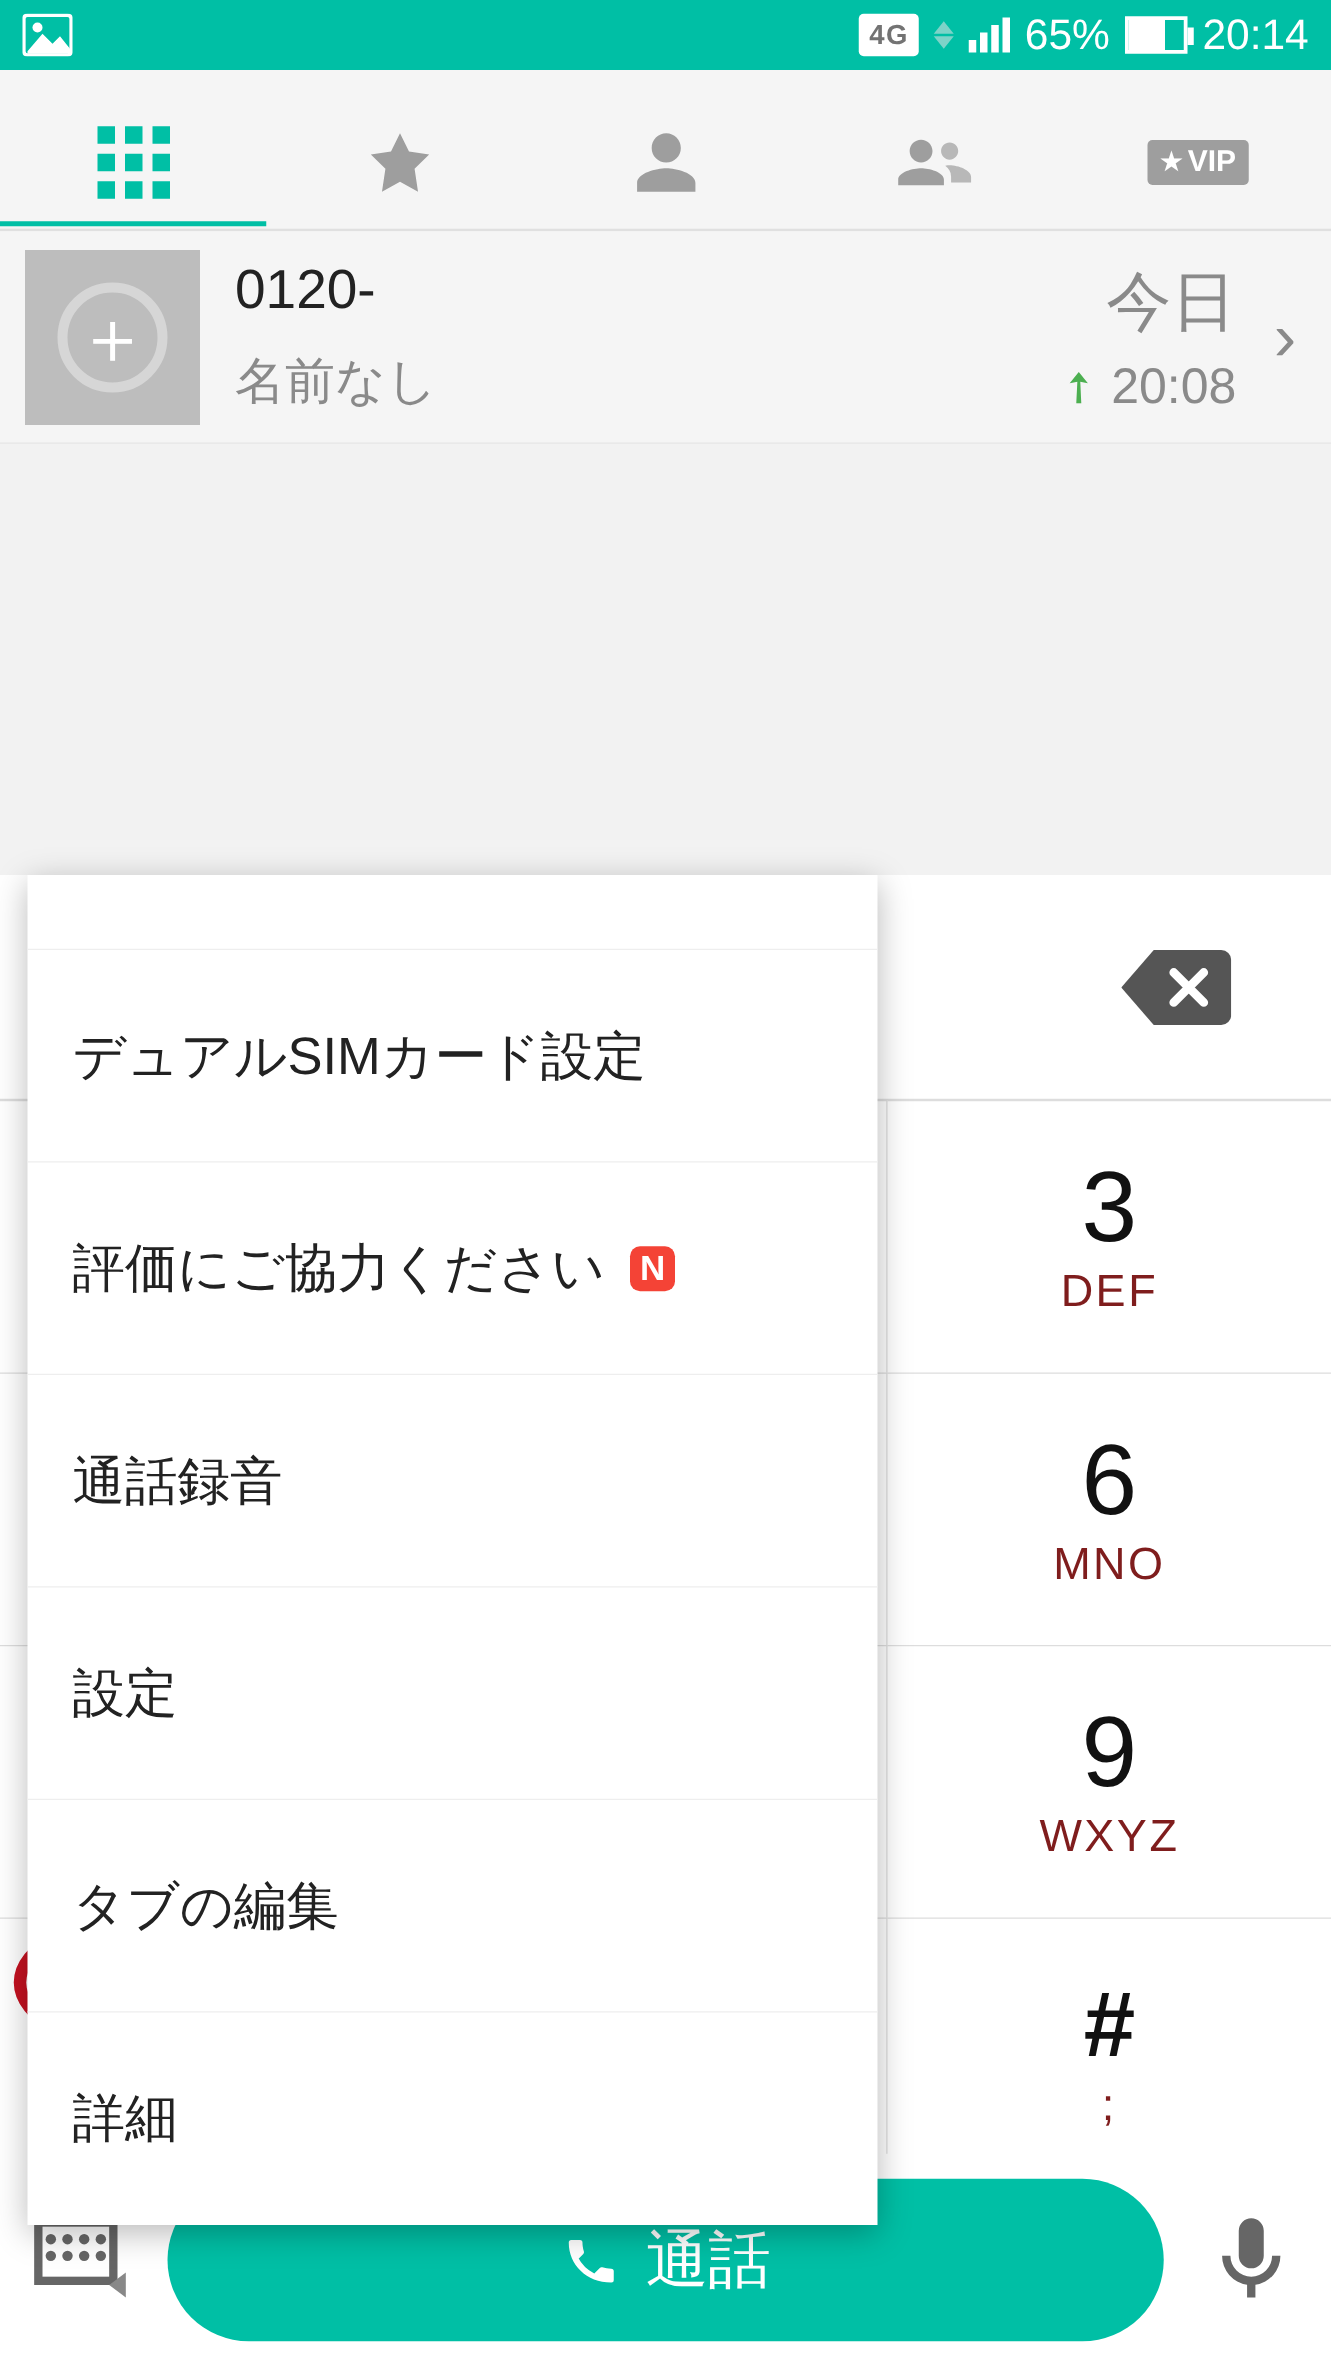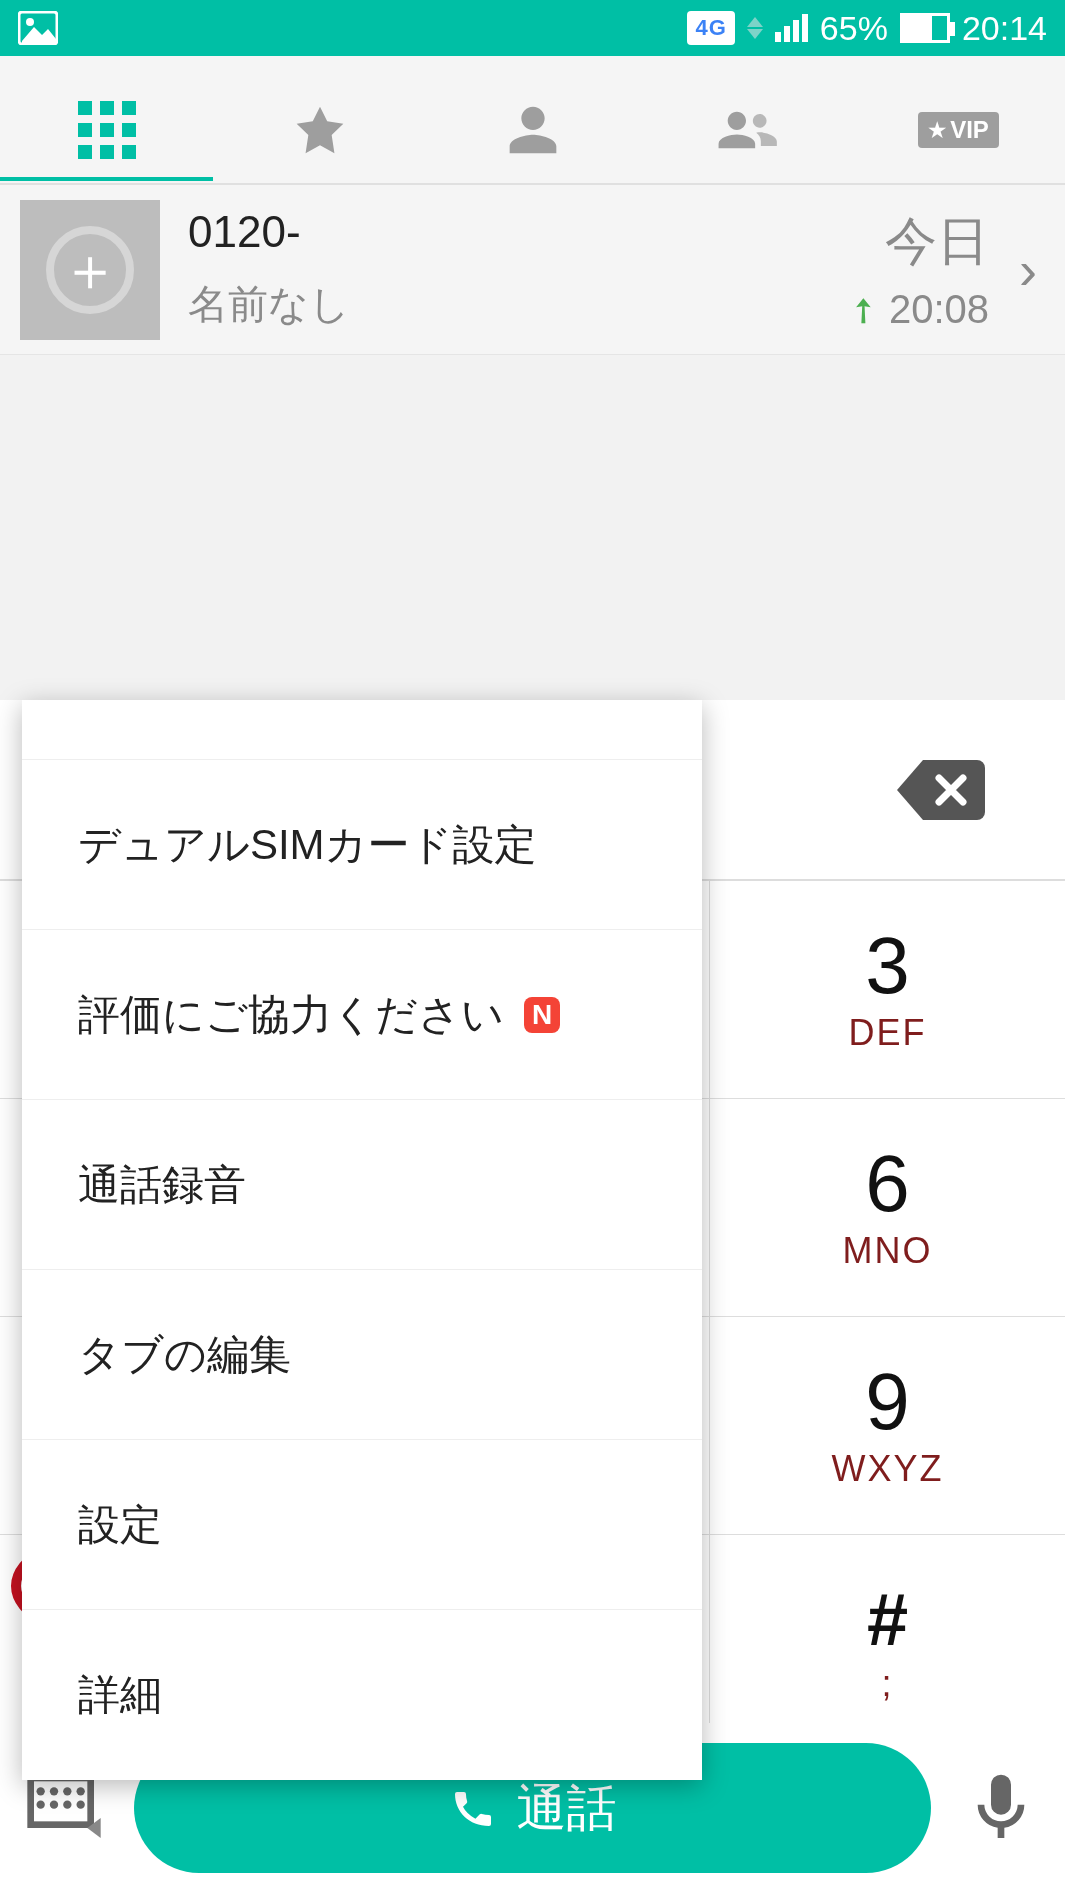--- a/index.html
+++ b/index.html
@@ -19,21 +19,21 @@
     align-items: center;
     justify-content: space-between;
     padding: 0 18px;
     color: #fff;
     font-size: 34px;
     font-weight: 400;
   }
   .status-left { display:flex; align-items:center; }
   .status-right { display:flex; align-items:center; gap:12px; }
   .sig-4g {
-    background:#fff; color:#3b82f6; font-weight:700; font-size:22px;
+    background:#fff; color:#737373; font-weight:700; font-size:22px;
     padding:4px 8px; border-radius:4px; letter-spacing:1px;
   }
   .bars { display:flex; align-items:flex-end; gap:3px; }
   .bars span { width:6px; background:#fff; display:block; }
   .bars span:nth-child(1){height:10px;} .bars span:nth-child(2){height:16px;}
   .bars span:nth-child(3){height:22px;} .bars span:nth-child(4){height:28px;}
   .batt { width:50px; height:30px; border:3px solid #fff; position:relative; }
   .batt::after{content:'';position:absolute;right:-8px;top:6px;width:5px;height:14px;background:#fff;}
   .batt .fill{height:100%;background:#fff;}
   .updown { display:flex;flex-direction:column;gap:2px;align-items:center;}
@@ -92,21 +92,21 @@
   .bottom-bar{position:absolute;bottom:0;left:0;right:0;height:170px;display:flex;align-items:center;padding:0 24px;gap:30px;background:#fff;}
   .kbd-icon{width:80px;}
   .mic-icon{width:80px;}
   .call-btn{flex:1;height:130px;background:#00bfa5;border-radius:70px;display:flex;align-items:center;justify-content:center;gap:20px;color:#fff;font-size:50px;font-weight:500;}
 
   
   .popup {
     position:absolute; left:22px; top:700px; width:680px; background:#fff;
     box-shadow:0 6px 25px rgba(0,0,0,0.28); z-index:50;
   }
-  .popup-item{height:170px;display:flex;align-items:center;padding:0 56px;font-size:42px;color:#222;border-bottom:1px solid #eee;}
+  .popup-item{height:170px;display:flex;align-items:center;padding:0 36px;font-size:42px;color:#222;border-bottom:1px solid #eee;}
   .popup-item.cut{height:60px;align-items:flex-start;overflow:hidden;font-weight:500;}
   .popup-item:last-child{border-bottom:none;}
   .n-badge{background:#f44336;color:#fff;font-size:28px;font-weight:700;padding:2px 8px;border-radius:8px;margin-left:20px;}
   .red-circle{position:absolute;pointer-events:none;}
   .red-circle svg{display:block;}
 </style>
 </head>
 <body>
 
 <div class="status-bar">
@@ -264,24 +264,24 @@
       <span>デュアルSIMカード設定</span>
     </div>
   <div class="popup-item">
       <span>評価にご協力ください</span>
       <span class="n-badge">N</span>
     </div>
   <div class="popup-item">
       <span>通話録音</span>
     </div>
   <div class="popup-item">
+      <span>設定</span>
+    </div>
+  <div class="popup-item">
       <span>タブの編集</span>
-    </div>
-  <div class="popup-item">
-      <span>設定</span>
     </div>
   <div class="popup-item">
       <span>詳細</span>
     </div>
 </div>
 
 <div class="red-circle" style="left:6px;top:1520px;">
   <svg width="260" height="140" viewBox="0 0 260 140">
       <ellipse cx="120" cy="66" rx="110" ry="54" fill="none" stroke="#c51120" stroke-width="10"></ellipse>
     </svg>

